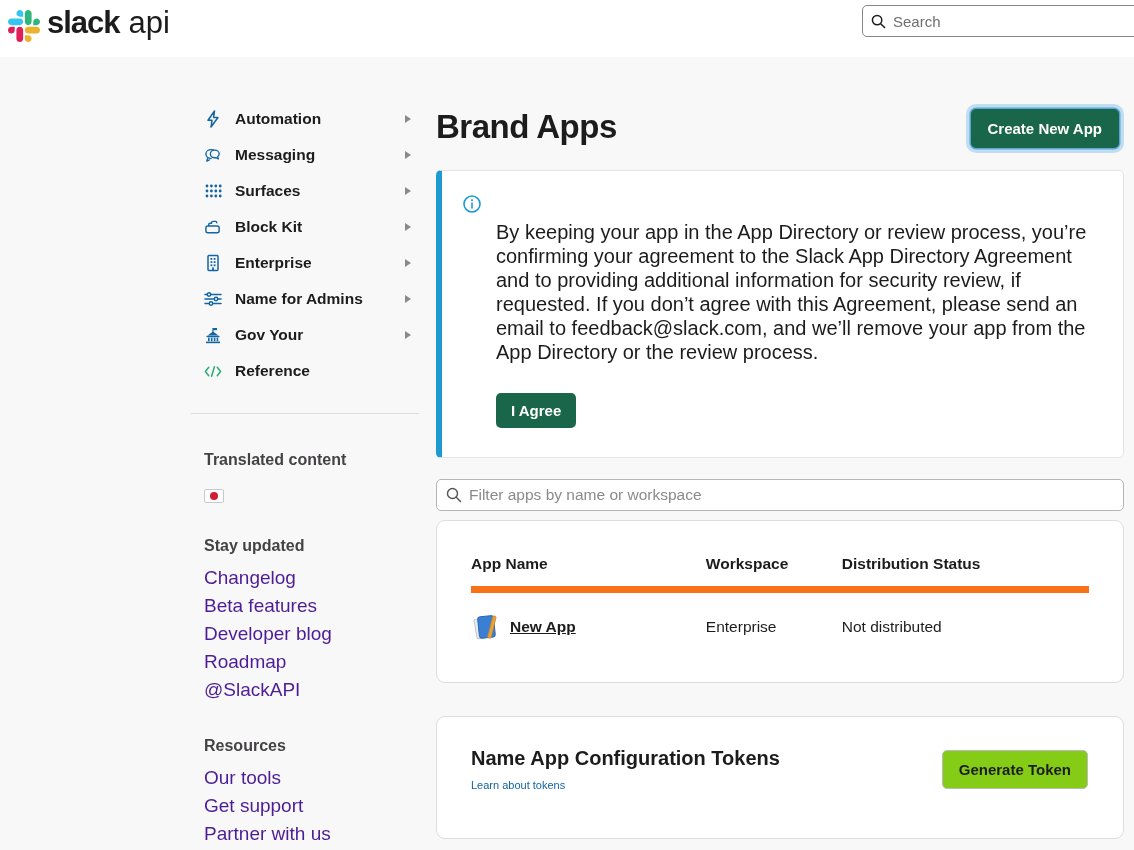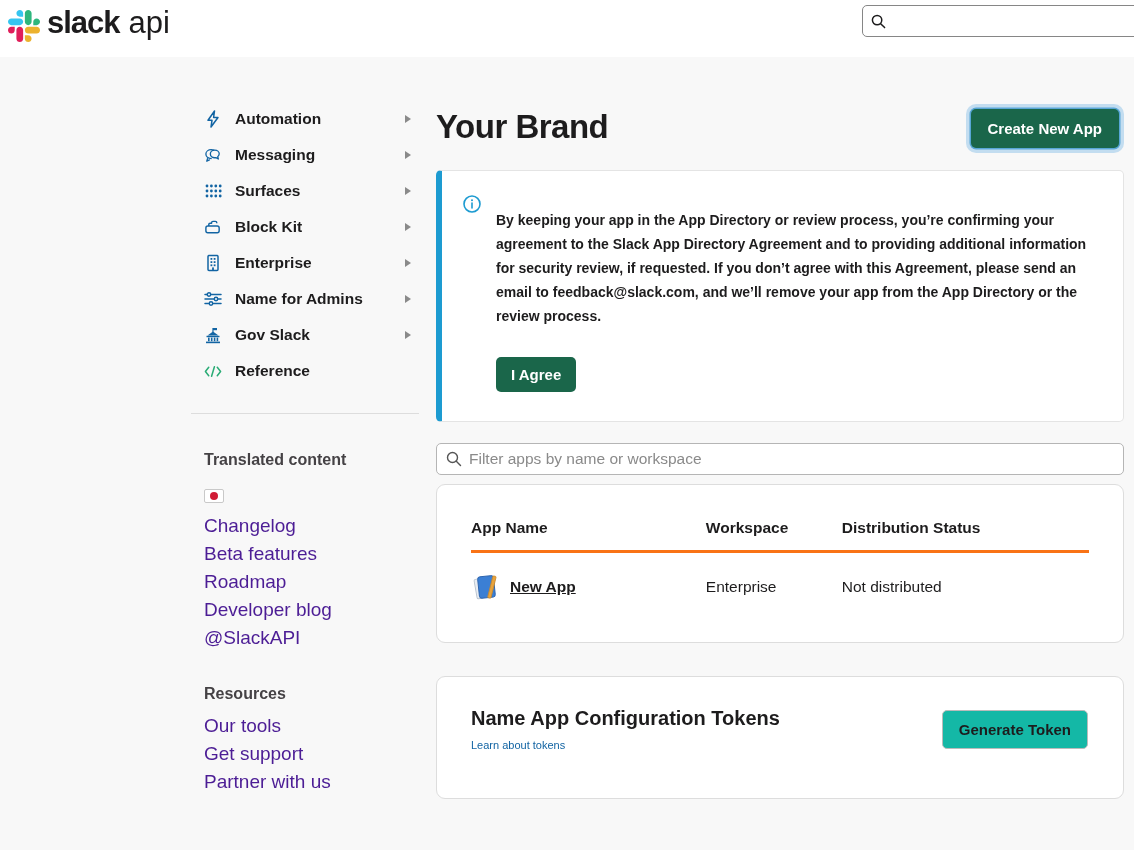--- a/index.html
+++ b/index.html
@@ -114,21 +114,21 @@
     border: 1px solid #e4e4e4;
     border-left: 6px solid #1d9bd1;
     border-radius: 5px;
     padding: 21px 36px 29px 21px;
     display: flex;
   }
   .notice-icon { flex: 0 0 auto; margin-top: 3px; }
   .notice-body { margin-left: 15px; }
   .notice-p1 { font-size: 16.5px; font-weight: 700; line-height: 24px; }
   .notice-p1 a { color: #1264a3; text-decoration: none; cursor: pointer; }
-  .notice-p2 { font-size: 14px; font-weight: 700; line-height: 24px; margin-top: 16px; }
+  .notice-p2 { font-size: 20px; font-weight: 400; line-height: 24px; margin-top: 28px; }
   .btn-agree { margin-top: 29px; padding: 9px 15px; }
 
   .filter-wrap {
     margin-top: 21px;
     height: 32px;
     background: #ffffff;
     border: 1px solid #b5b5b5;
     border-radius: 5px;
     display: flex;
     align-items: center;
@@ -150,34 +150,34 @@
     border: 1px solid #ddd;
     border-radius: 9px;
   }
   .apps-card { margin-top: 9px; padding: 34px 34px 40px 34px; }
   .apps-table { width: 100%; border-collapse: collapse; }
   .apps-table th {
     text-align: left;
     font-size: 15.5px;
     font-weight: 700;
     padding-bottom: 13px;
-    border-bottom: 3px solid #f97316;
+    border-bottom: 7px solid #f97316;
   }
   .apps-table td { padding-top: 19px; font-size: 15.5px; }
   .col-app { width: 38%; }
   .col-ws { width: 22%; }
   .col-dist { width: 40%; }
   .app-cell { display: flex; align-items: center; cursor: pointer; text-decoration: underline; }
   .app-name { font-weight: 700; margin-left: 9px; }
 
   .tokens-card { margin-top: 33px; padding: 30px 35px 45px 34px; display: flex; justify-content: space-between; align-items: flex-start; }
   .tokens-title { font-size: 20px; font-weight: 700; }
   .tokens-link { display: inline-block; margin-top: 9px; color: #1264a3; font-size: 11px; text-decoration: none; cursor: pointer; }
   .btn-outline {
-    background: #14b8a6;
+    background: #84cc16;
     border: 1px solid #bbbbbb;
     border-radius: 5px;
     font-family: "Liberation Sans", sans-serif;
     font-weight: 700;
     font-size: 15px;
     color: #1d1c1d;
     padding: 10px 16px;
     margin-top: 3px;
     cursor: pointer;
   }
@@ -198,20 +198,21 @@
     <span class="logo-word">slack</span>
       <span class="logo-suffix">api</span>
   </a>
   <div class="search-wrap">
     <span style="display:flex;">
       <svg width="15" height="15" viewBox="0 0 16 16">
           <circle cx="6.5" cy="6.5" r="5" fill="none" stroke="#1d1c1d" stroke-width="1.6"></circle>
           <line x1="10.3" y1="10.3" x2="14.5" y2="14.5" stroke="#1d1c1d" stroke-width="1.6" stroke-linecap="round"></line>
         </svg>
     </span>
+    <input class="search-input" type="text" placeholder="Search" style="">
   </div>
 </div>
 
 <div class="layout">
 
   <div class="sidebar">
 
     <div class="nav-item">
       <span class="nav-icon">
         <svg width="16" height="18" viewBox="0 0 16 18">
@@ -313,21 +314,21 @@
               <rect x="2.5" y="8.8" width="13" height="1.4"></rect>
               <rect x="4" y="10.6" width="1.6" height="3.6"></rect>
               <rect x="6.9" y="10.6" width="1.6" height="3.6"></rect>
               <rect x="9.8" y="10.6" width="1.6" height="3.6"></rect>
               <rect x="12.6" y="10.6" width="1.6" height="3.6"></rect>
               <rect x="2" y="14.6" width="14" height="1.6"></rect>
               <rect x="8.4" y="1" width="1.1" height="4"></rect>
             </g>
           </svg>
       </span>
-      <span class="nav-label">Gov Slack</span>
+      <span class="nav-label">Gov Your</span>
       <span class="chevron"></span>
     </div>
 
     <div class="nav-item">
       <span class="nav-icon">
         <svg width="19" height="13" viewBox="0 0 19 13">
             <g stroke="#2bac76" stroke-width="1.6" fill="none" stroke-linecap="round" stroke-linejoin="round">
               <polyline points="5,2 1.5,6.5 5,11"></polyline>
               <polyline points="14,2 17.5,6.5 14,11"></polyline>
               <line x1="11" y1="1.5" x2="8" y2="11.5"></line>
@@ -337,32 +338,33 @@
       <span class="nav-label">Reference</span>
     </div>
 
     <hr class="sidebar-divider">
 
     <div class="side-heading heading-translated">Translated content</div>
     <div class="flag">
       <span class="flag-dot"></span>
     </div>
 
+    <div class="side-heading heading-stay">Stay updated</div>
     <ul class="side-links">
       <li>
           <a>Changelog</a>
         </li>
       <li>
           <a>Beta features</a>
         </li>
       <li>
+          <a>Developer blog</a>
+        </li>
+      <li>
           <a>Roadmap</a>
-        </li>
-      <li>
-          <a>Developer blog</a>
         </li>
       <li>
           <a>@SlackAPI</a>
         </li>
     </ul>
 
     <div class="side-heading heading-resources">Resources</div>
     <ul class="side-links">
       <li>
           <a>Our tools</a>
@@ -372,21 +374,21 @@
         </li>
       <li>
           <a>Partner with us</a>
         </li>
     </ul>
   </div>
 
   <div class="main">
 
     <div class="title-row">
-      <h1 class="page-title">Your Brand</h1>
+      <h1 class="page-title">Brand Apps</h1>
       <button class="btn-green btn-create">Create New App</button>
     </div>
 
     <div class="notice">
       <span class="notice-icon">
         <svg width="18" height="18" viewBox="0 0 18 18">
             <circle cx="9" cy="9" r="8" fill="none" stroke="#1d9bd1" stroke-width="1.6"></circle>
             <circle cx="9" cy="5.2" r="1" fill="#1d9bd1"></circle>
             <line x1="9" y1="8" x2="9" y2="13" stroke="#1d9bd1" stroke-width="1.6" stroke-linecap="round"></line>
           </svg>

